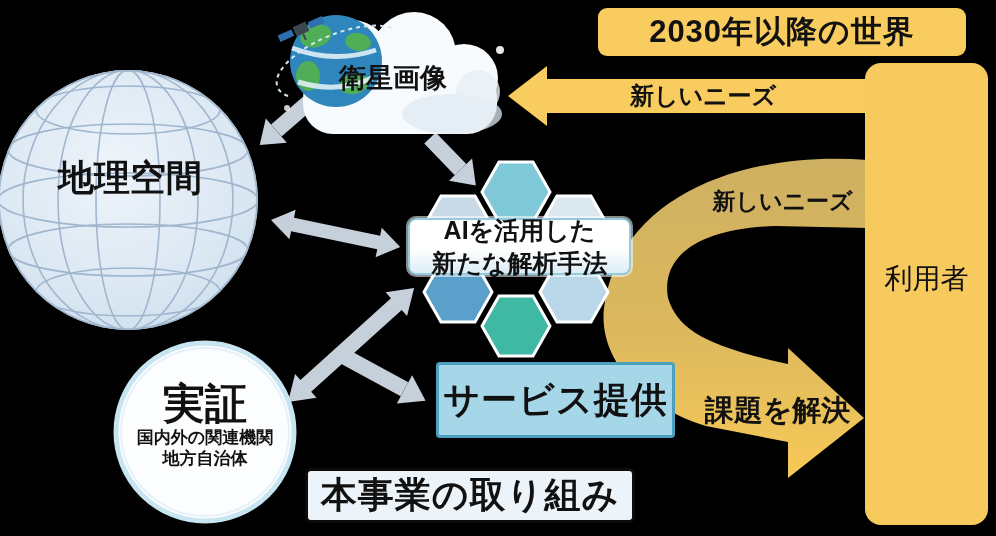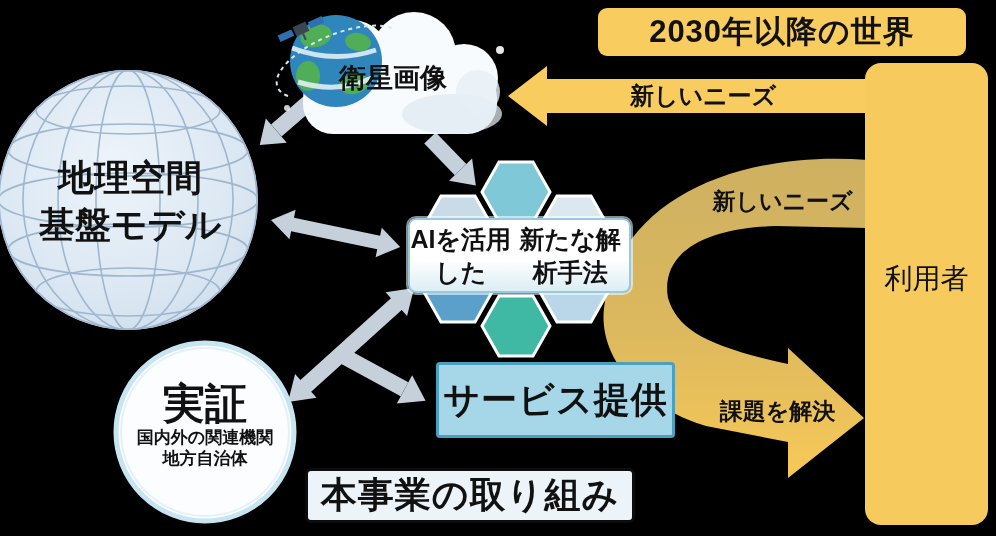--- a/index.html
+++ b/index.html
@@ -13,27 +13,27 @@
   .banner2030{
     left:598px;top:8px;width:368px;height:48px;background:#F8CC5E;border-radius:9px;
     font-size:31px;font-weight:900;letter-spacing:1px;
   }
   .users{
     left:865px;top:63px;width:123px;height:462px;background:#F7CA5E;border-radius:16px;
     font-size:28px;font-weight:400;padding-bottom:30px;
   }
   .lblTop{left:598px;top:78px;width:210px;height:36px;font-size:24px;font-weight:900;}
   .lblCurve{left:700px;top:185px;width:165px;height:32px;font-size:23px;font-weight:900;}
-  .lblSolve{left:700px;top:395px;width:155px;height:32px;font-size:23px;font-weight:900;}
+  .lblSolve{left:700px;top:395px;width:155px;height:32px;font-size:29px;font-weight:900;}
   .globeText{left:0px;top:155px;width:260px;font-size:36px;font-weight:900;line-height:1.3;text-align:center;}
   .cloudText{left:295px;top:64px;width:196px;font-size:27px;font-weight:900;line-height:1.1;text-align:center;}
   .aiBox{
-    left:408px;top:218px;width:223px;height:75px;border:2px solid #96CADE;border-radius:8px;
+    left:408px;top:218px;width:223px;height:57px;border:2px solid #96CADE;border-radius:8px;
     background:linear-gradient(#ffffff 55%,#dcedf5);box-shadow:0 0 0 2px rgba(255,255,255,.55);
-    font-size:25px;font-weight:900;line-height:1.3;flex-direction:row;
+    font-size:25px;font-weight:900;line-height:1.3;flex-direction:column;
   }
   .serviceBox{
     left:436px;top:362px;width:239px;height:76px;background:#A6D7E8;border:3px solid #4BA0BF;
     border-radius:4px;font-size:36px;font-weight:900;letter-spacing:1px;
   }
   .projectBox{
     left:305px;top:468px;width:330px;height:55px;background:#EDF4F9;border:3px solid #0c0c0c;
     border-radius:6px;font-size:36px;font-weight:900;letter-spacing:1px;
   }
   .demoText{left:115px;top:381px;width:180px;text-align:center;font-weight:900;}
@@ -163,21 +163,20 @@
   <div class="abs ctr users">
     <span>利用者</span>
   </div>
 
   <div class="abs ctr lblTop">新しいニーズ</div>
   <div class="abs ctr lblCurve">新しいニーズ</div>
   <div class="abs ctr lblSolve">課題を解決</div>
 
   <div class="abs globeText">
     <div>地理空間</div>
-    <div>基盤モデル</div>
   </div>
 
   <div class="abs cloudText">
     <div>衛星画像</div>
   </div>
 
   <div class="abs ctr aiBox">
     <div>AIを活用した</div>
     <div>新たな解析手法</div>
   </div>

